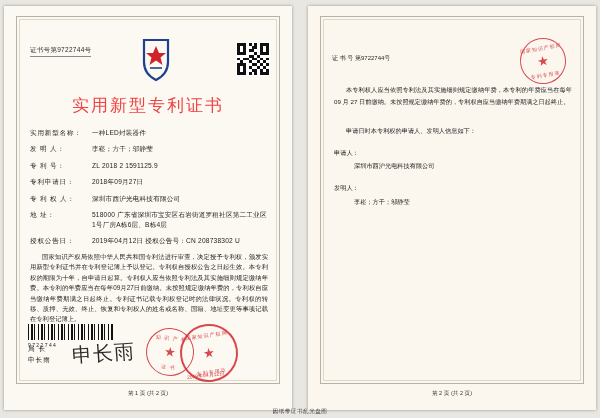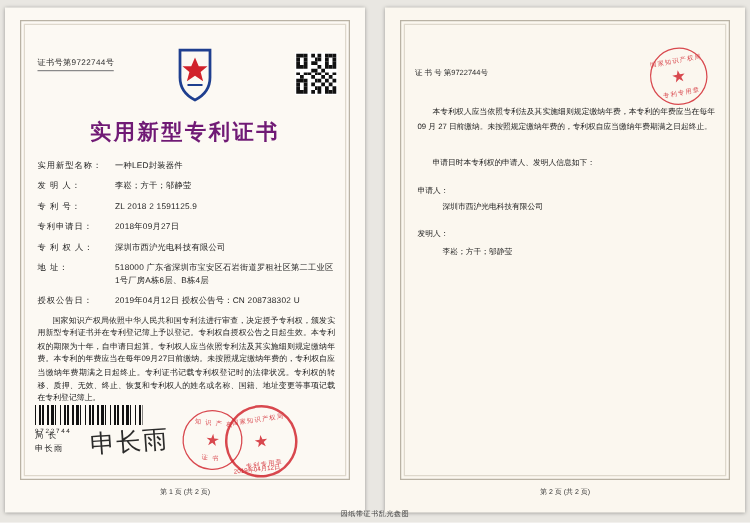--- a/index.html
+++ b/index.html
@@ -93,23 +93,23 @@
   .qr-grid i.on { background: #111; }
 
   .main-title {
     position: absolute;
     top: 88px;
     left: 0;
     right: 0;
     text-align: center;
     font-family: "DejaVu Serif", serif;
     font-size: 17px;
-    font-weight: bold;
+    font-weight: normal;
     letter-spacing: 2px;
-    color: #701a75;
+    color: #ef4444;
   }
 
   
   .fields {
     position: absolute;
     left: 26px;
     right: 24px;
     top: 122px;
     font-size: 6.6px;
     color: #1d1d1d;

